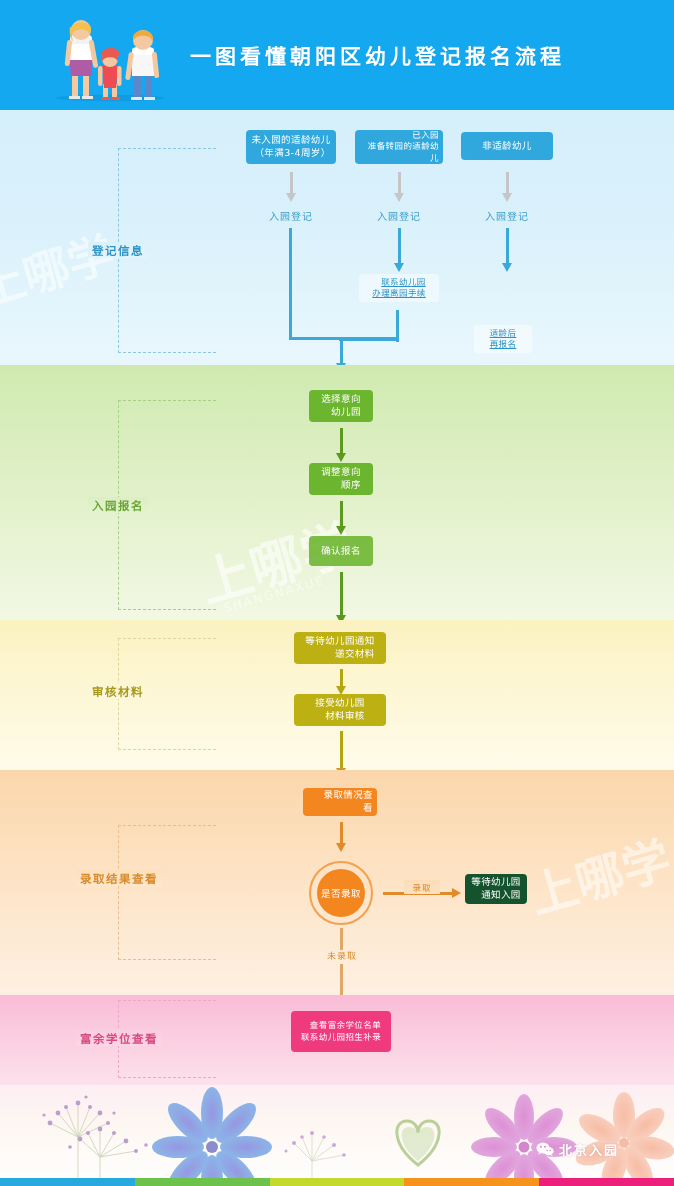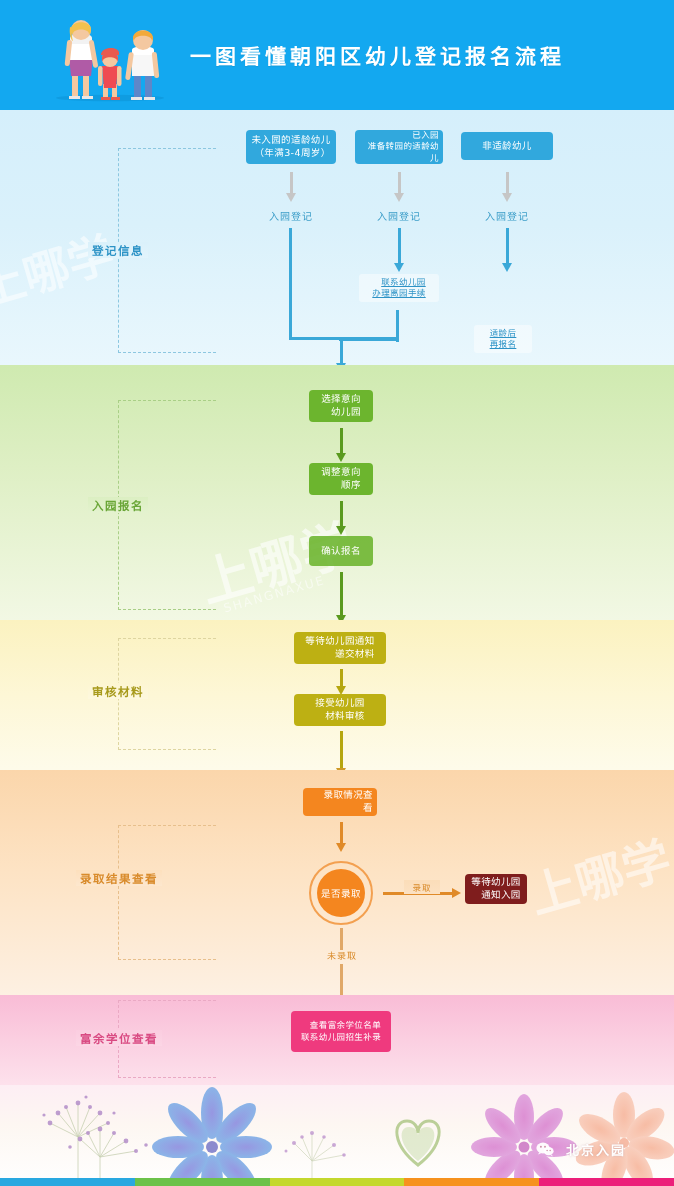--- a/index.html
+++ b/index.html
@@ -111,21 +111,21 @@
   .wm{
     position:absolute;color:rgba(255,255,255,.62);
     font-weight:700;white-space:nowrap;pointer-events:none;
     transform:rotate(-16deg);transform-origin:left top;
   }
   .wm-sub{font-weight:400;letter-spacing:2px;}
 
   
   .footer-logo{
     position:absolute;left:536px;top:1140px;
-    display:flex;align-items:center;gap:12px;
+    display:flex;align-items:center;gap:5px;
   }
   .footer-logo .txt{
     font-size:13px;font-weight:700;color:#ffffff;letter-spacing:2px;
     text-shadow:0 0 2px rgba(180,140,150,.55);
   }
   .flowers{position:absolute;left:0;top:1085px;width:674px;height:101px;}
 </style>
 </head>
 <body>
 
@@ -317,21 +317,21 @@
   <div class="decision-outer" style="left:309px;top:861px;"></div>
   <div class="decision-inner" style="left:317px;top:869px;">
     <span>是否录取</span>
   </div>
 
   <div class="arrow-h" style="left:383px;top:888px;width:78px;">
     <div class="shaft" style="width:70px;background:#e08a28;"></div>
     <div class="head" style="border-left:9px solid #e08a28;"></div>
   </div>
   <div class="plain" style="left:404px;top:880px;width:36px;height:14px;color:#d98b2b;font-size:8.5px;background:linear-gradient(180deg,#fbddb9,#fce1c2);">录取</div>
-  <div class="node" style="left:465px;top:874px;width:62px;height:30px;background:#7f1d1d;">
+  <div class="node" style="left:465px;top:874px;width:62px;height:30px;background:#14532d;">
     <span style="white-space:pre-line">等待幼儿园
 通知入园</span>
   </div>
 
   <div class="elbow" style="left:340px;top:928px;width:3px;height:22px;background:#e0a868;"></div>
   <div class="plain" style="left:320px;top:948px;width:44px;height:14px;color:#d98b2b;font-size:9px;">未录取</div>
   <div class="arrow-v" style="left:336px;top:964px;height:42px;">
     <div class="shaft" style="height:34px;background:#e0a868;"></div>
     <div class="head" style="border-top:9px solid #ea7fa8;"></div>
   </div>

